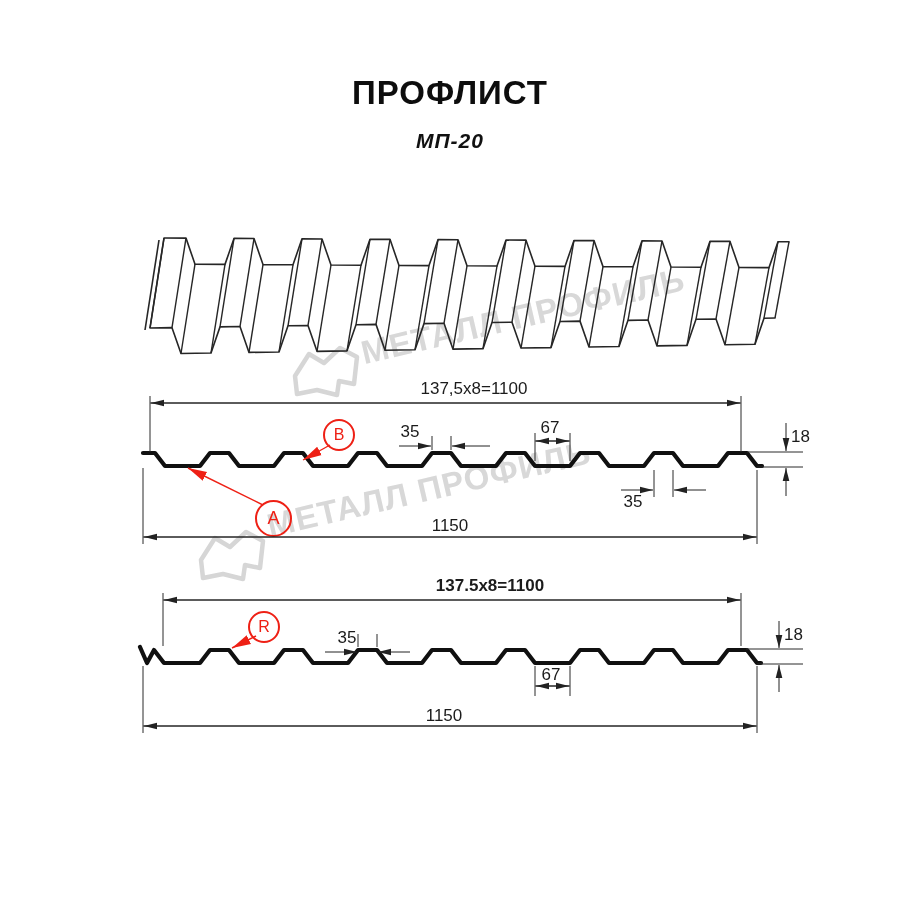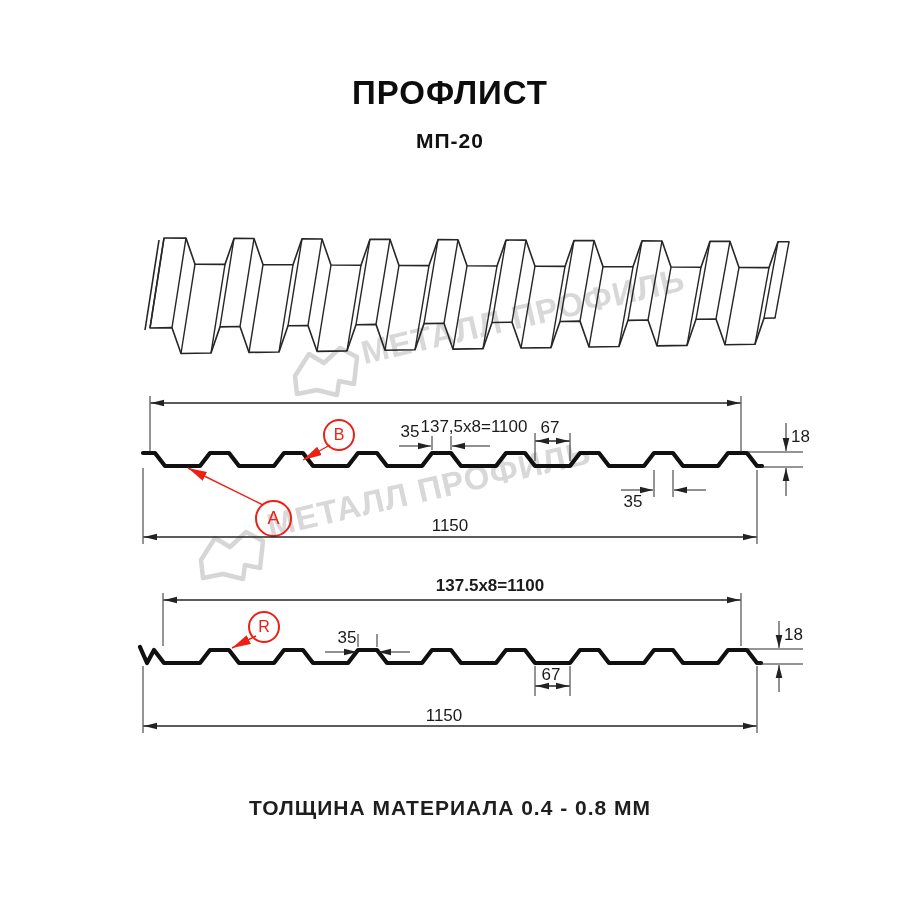--- a/index.html
+++ b/index.html
@@ -1,21 +1,21 @@
 <!DOCTYPE html>
 <html><head>
 <meta charset="utf-8">
 <style>
   html,body{margin:0;padding:0;background:#fff;}
   .stage{position:relative;width:900px;height:900px;background:#ffffff;overflow:hidden;
          font-family:"Liberation Sans", sans-serif;color:#1b1b1b;}
   .title{position:absolute;left:450px;top:74px;transform:translateX(-50%);
          font-size:33px;font-weight:800;letter-spacing:1px;color:#0d0d0d;white-space:nowrap;}
   .subtitle{position:absolute;left:450px;top:129px;transform:translateX(-50%);
-         font-size:21px;font-weight:600;letter-spacing:1px;color:#111;white-space:nowrap;}
+         font-size:21px;font-weight:600;letter-spacing:1px;color:#111;white-space:nowrap;font-style:italic;}
   .footer{position:absolute;left:450px;top:796px;transform:translateX(-50%);
          font-size:21px;font-weight:600;letter-spacing:1px;color:#1e1e1e;white-space:nowrap;}
   .dim{position:absolute;font-size:17px;color:#1b1b1b;white-space:nowrap;transform:translateX(-50%);}
   .dimL{position:absolute;font-size:17px;color:#1b1b1b;white-space:nowrap;text-align:center;}
   .callout{position:absolute;border-radius:50%;display:flex;align-items:center;justify-content:center;
            background:#fff0;font-weight:500;}
   .wmtext{position:absolute;font-size:33px;font-weight:700;letter-spacing:1px;color:#d8d8d8;
           white-space:nowrap;transform-origin:0 100%;transform:rotate(-13deg);}
   svg{position:absolute;left:0;top:0;}
   #art{z-index:3;}
@@ -139,23 +139,22 @@
       <line x1="143" y1="726" x2="757" y2="726" stroke="#2b2b2b" stroke-width="1"></line>
       <line x1="450" y1="726" x2="144" y2="726" stroke="#222" stroke-width="1" marker-end="url(#ah)"></line>
       <line x1="450" y1="726" x2="756" y2="726" stroke="#222" stroke-width="1" marker-end="url(#ah)"></line>
       <line x1="143" y1="666" x2="143" y2="733" stroke="#2b2b2b" stroke-width="1"></line>
       <line x1="757" y1="666" x2="757" y2="733" stroke="#2b2b2b" stroke-width="1"></line>
       <line x1="256" y1="636" x2="232" y2="648" stroke="#ee2015" stroke-width="1.4" marker-end="url(#ahr)"></line>
     </svg>
 
   <div class="title">ПРОФЛИСТ</div>
   <div class="subtitle">МП-20</div>
-  <div class="footer">ТОЛЩИНА МАТЕРИАЛА 0.4 - 0.8 ММ</div>
 
-  <span class="dim" style="left:474px;top:379px;margin-top:38px;">137,5x8=1100</span>
+  <span class="dim" style="left:474px;top:379px;">137,5x8=1100</span>
   <span class="dim" style="left:410px;top:422px;">35</span>
   <span class="dim" style="left:550px;top:418px;">67</span>
   <span class="dimL" style="left:791px;top:427px;">18</span>
   <span class="dim" style="left:633px;top:492px;">35</span>
   <span class="dim" style="left:450px;top:516px;">1150</span>
 
   <span class="dim" style="left:490px;top:576px;font-weight:bold;">137.5x8=1100</span>
   <span class="dim" style="left:347px;top:628px;">35</span>
   <span class="dimL" style="left:784px;top:625px;">18</span>
   <span class="dim" style="left:551px;top:665px;">67</span>

